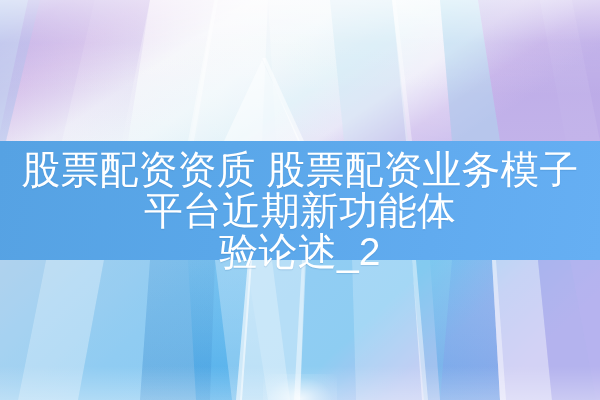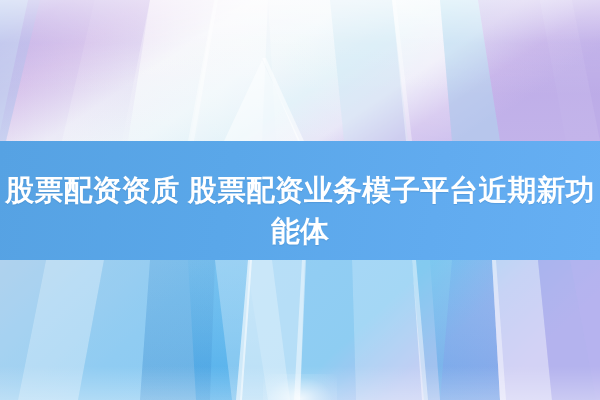--- a/index.html
+++ b/index.html
@@ -36,22 +36,22 @@
     flex-direction: column;
     align-items: center;
     justify-content: center;
     box-sizing: border-box;
     padding: 0 2px;
   }
   #title-lines {
     width: 100%;
     text-align: center;
     color: #ffffff;
-    font-weight: bold;
-    font-size: 29px;
+    font-weight: normal;
+    font-size: 39px;
     line-height: 41px;
     letter-spacing: 0.2px;
     text-shadow: 0 1px 1px rgba(30, 90, 150, 0.18);
     white-space: normal;
     word-break: break-all;
     margin-top: 20px;
   }
   .title-line {
     display: block;
   }
@@ -207,16 +207,17 @@
       <polygon points="492,260 496,260 506,400 500,400" fill="#ffffff" opacity="0.40"></polygon>
     </g>
   </svg>
 
   <div id="bottom-haze"></div>
   <div id="bottom-watermark"></div>
 
   <div id="title-band">
     <div id="title-lines">
       <span class="title-line" id="title-line-1">股票配资资质 股票配资业务模子平台近期新功能体</span>
+      <span class="title-line" id="title-line-2">验论述_2</span>
     </div>
   </div>
 
 </div>
 
 </body></html>

